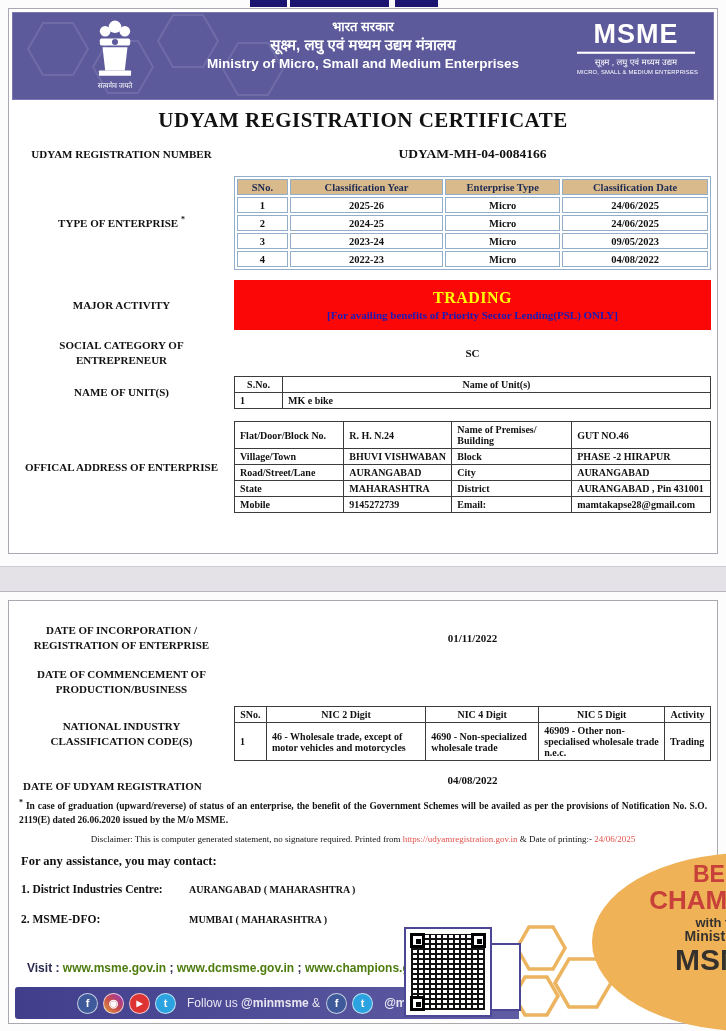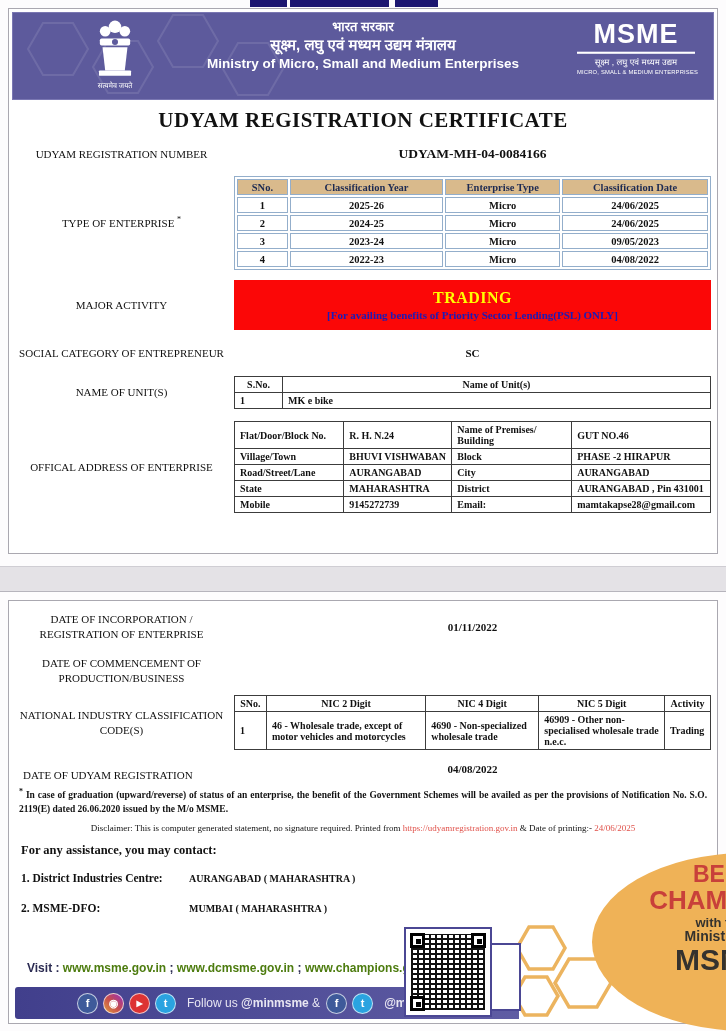--- a/index.html
+++ b/index.html
@@ -32,21 +32,21 @@
   .gov-en2 { font-size:13.5px; font-weight:bold; }
   .msme-logo { position:absolute; right:18px; top:8px; width:118px; text-align:center; }
   .msme-word { font-size:27px; font-weight:bold; letter-spacing:1px; line-height:1;
     border-bottom:2px solid #fff; padding-bottom:3px; transform:scaleY(1.05); }
   .msme-hi { font-size:8.5px; margin-top:3px; white-space:nowrap; }
   .msme-en { font-size:5.8px; margin-top:2px; white-space:nowrap; letter-spacing:.2px; }
 
   
   .cert-title { margin-top:8px; height:26px; text-align:center; font-size:21px; font-weight:bold; letter-spacing:.5px; }
   .row { display:flex; align-items:center; }
-  .row .lbl { width:225px; flex:0 0 225px; text-align:center; font-size:11px; font-weight:normal; line-height:1.35; padding:0 8px; }
+  .row .lbl { width:225px; flex:0 0 225px; text-align:center; font-size:11px; font-weight:bold; line-height:1.35; padding:0 8px; }
   .row .val { flex:1; text-align:center; font-weight:bold; padding-right:6px; }
   .r-urn { margin-top:10px; height:20px; } .r-urn .val { font-size:13.5px; }
   .r-name { margin-top:16px; height:20px; } .r-name .val { font-size:11.5px; }
   .r-type { margin-top:12px; } .r-major { margin-top:10px; } .r-soc { margin-top:6px; height:34px; }
   .r-units { margin-top:6px; } .r-addr { margin-top:12px; }
   .sup { vertical-align:super; font-size:8px; }
 
   
   table { border-collapse:collapse; }
   .type-table { flex:1; margin-right:6px; border-collapse:separate; border-spacing:2px;
@@ -68,21 +68,21 @@
     padding:2px 5px; text-align:left; height:15px; }
   .plain-table th { text-align:center; }
   .units-sno { width:48px; text-align:left; }
   .addr-k1 { width:112px; } .addr-v1 { width:110px; } .addr-k2 { width:128px; } .addr-v2 { width:140px; }
 
   
   .nic-k { text-align:center; }
   .nic-sno { width:32px; } .nic-2 { width:168px; } .nic-4 { width:118px; } .nic-5 { width:132px; } .nic-act { width:46px; }
 
   
-  .r-incorp { margin-top:10px; height:32px; } .r-comm { margin-top:12px; height:32px; }
+  .r-incorp { margin-top:21px; height:32px; } .r-comm { margin-top:12px; height:32px; }
   .r-nic { margin-top:8px; } .r-regdate { margin-top:10px; height:18px; }
   .r-incorp .val, .r-comm .val, .r-regdate .val { font-size:11px; }
 
   .footnote { margin:8px 10px 0 10px; font-size:9.5px; font-weight:bold; text-align:justify; line-height:1.45; }
   .disclaimer { margin-top:6px; text-align:center; font-size:9px; }
   .red-link { color:#e0524b; text-decoration:none; }
   .assist-head { margin:10px 0 0 12px; font-size:12.5px; font-weight:bold; }
   .assist-item { display:flex; margin:14px 0 0 12px; }
   .assist-item .a-lbl { width:168px; font-size:11.5px; font-weight:bold; }
   .assist-item .a-val { font-size:10px; font-weight:bold; padding-top:1px; }

